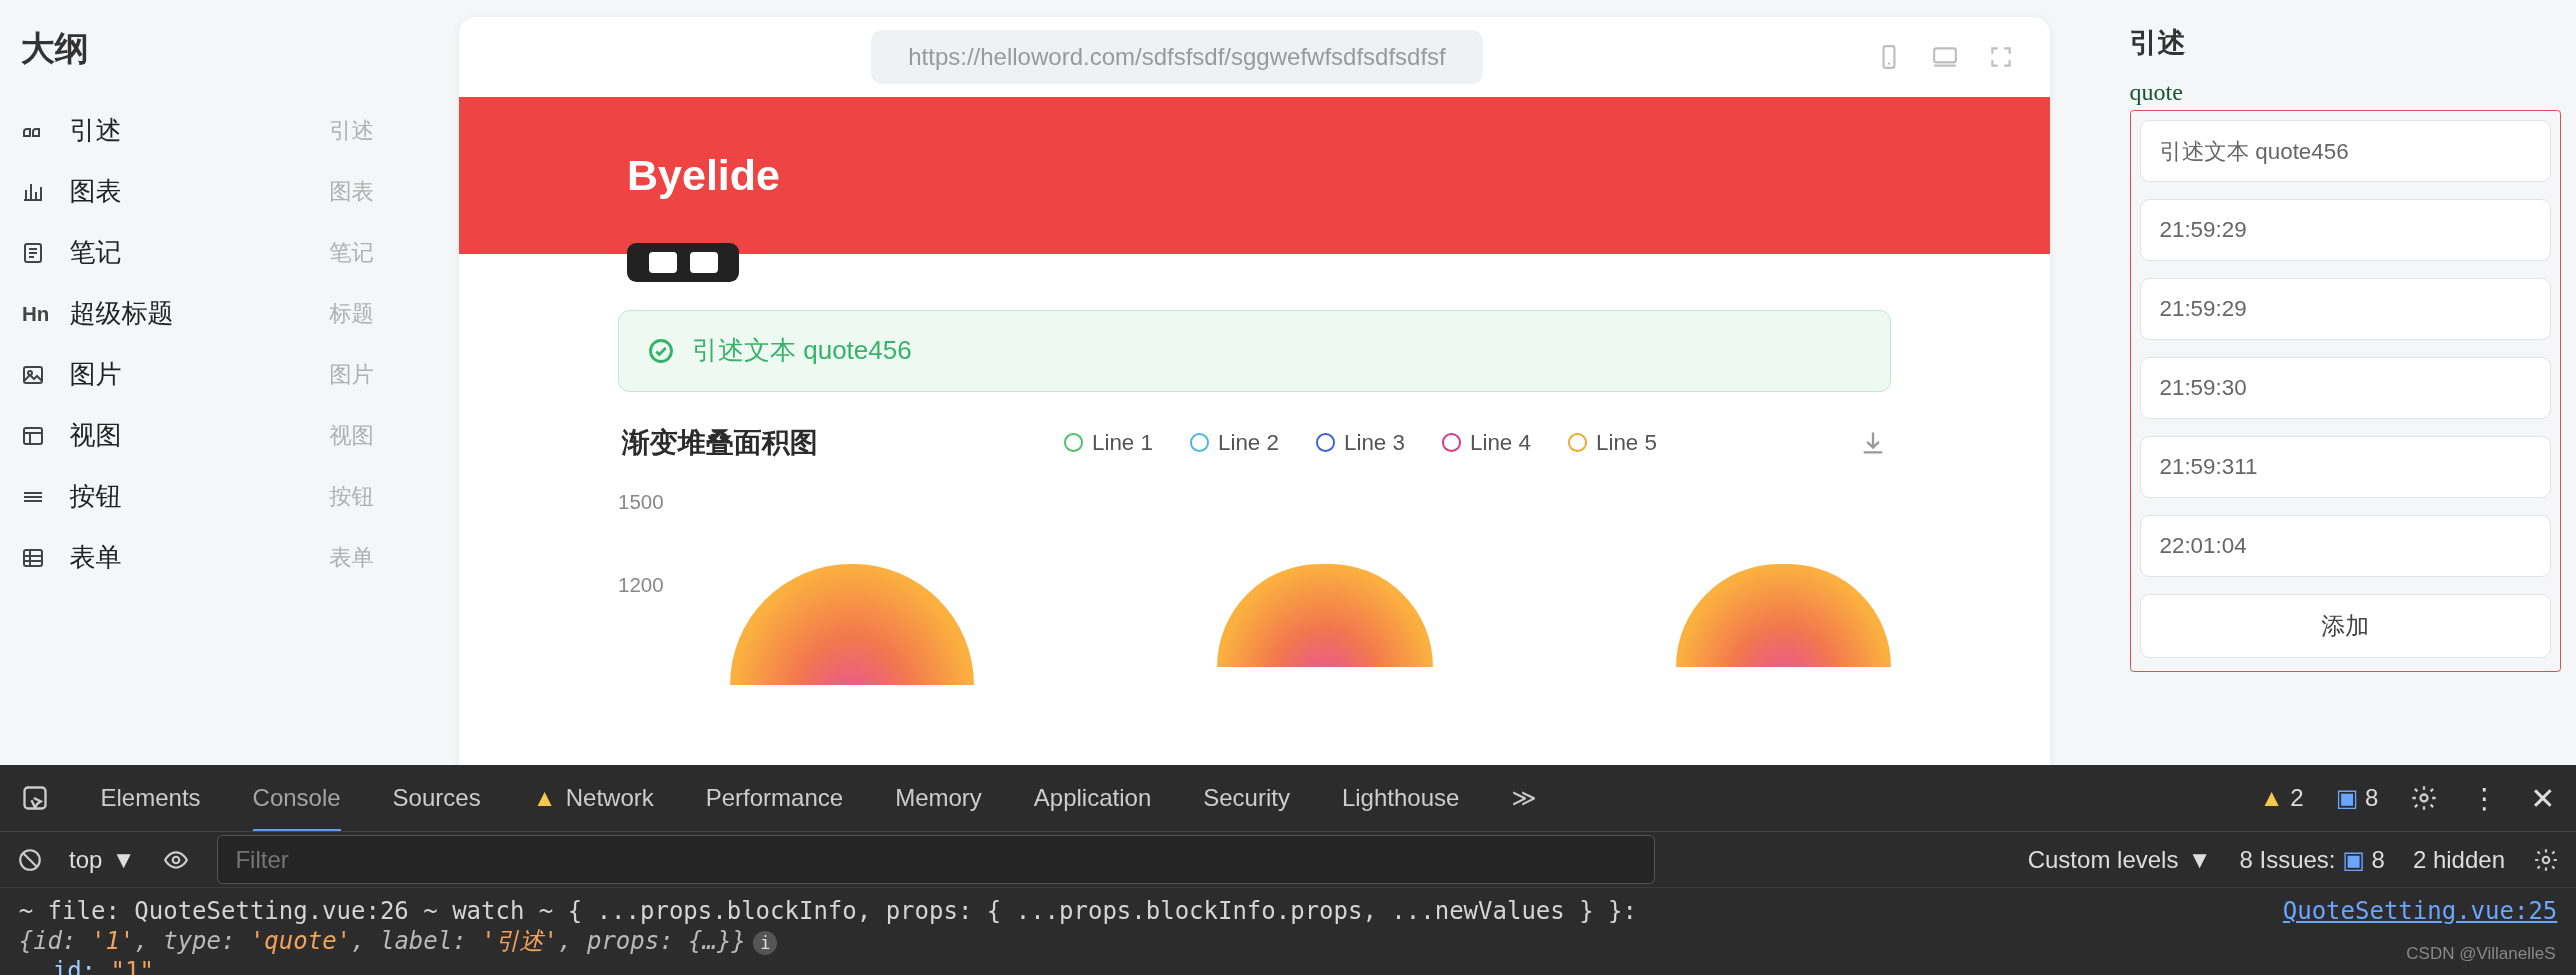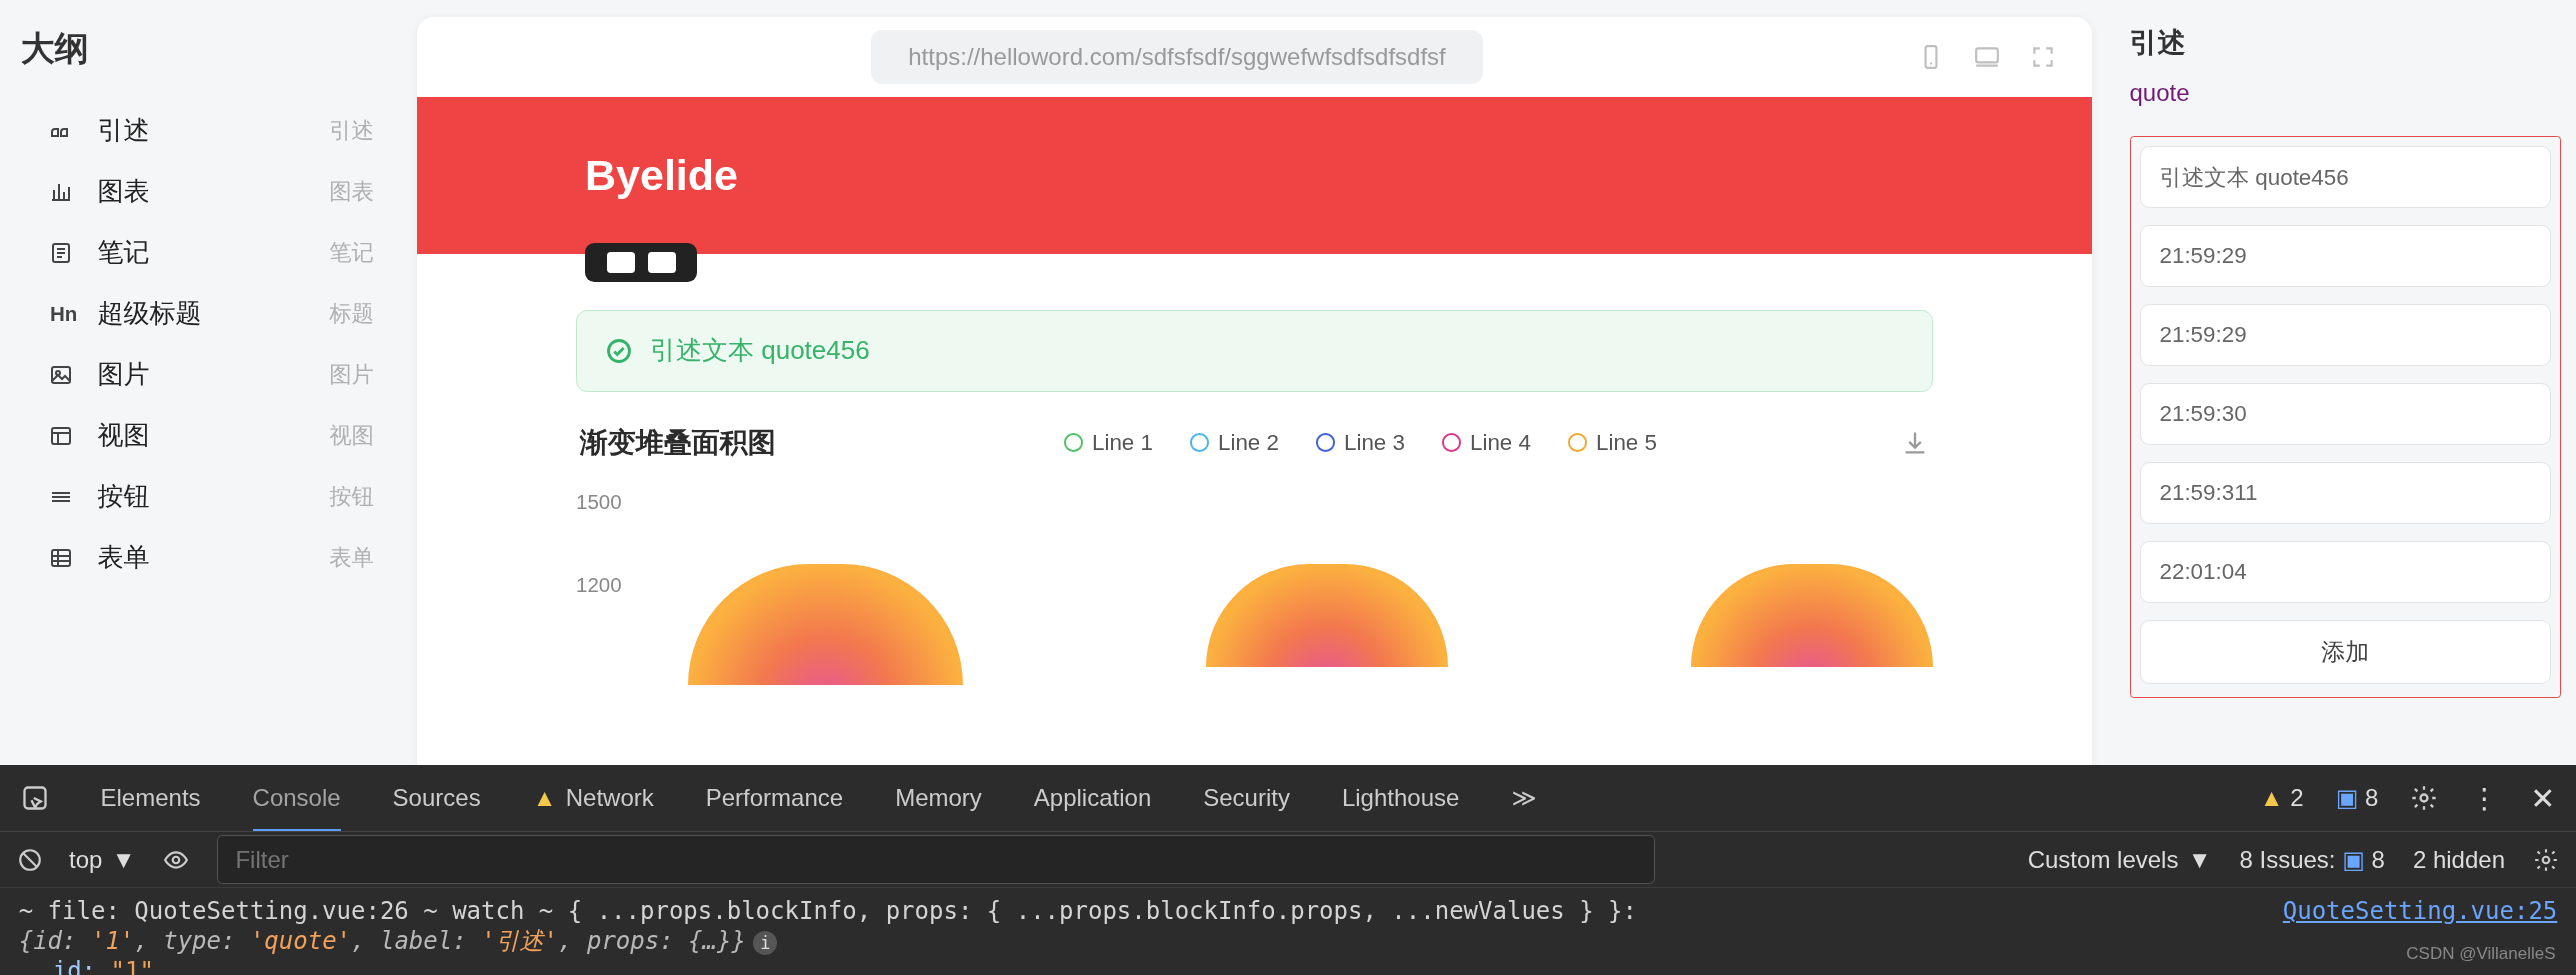--- a/index.html
+++ b/index.html
@@ -1,23 +1,23 @@
 <!DOCTYPE html>
 <html style="font-size:15px"><head>
 <meta charset="utf-8">
 <style>
   * { box-sizing: border-box; margin: 0; padding: 0; }
   html, body { width: 2576px; height: 975px; font-family: -apple-system, "Helvetica Neue", Arial, sans-serif; background: #f5f6f7; color: #333; overflow: hidden; }
-  .app { display: flex; width: 100%; height: 904px; }
+  .app { display: flex; width: 100%; height: 904px; gap: 42px; }
   
   .outline { width: 400px; padding: 26px 22.4px 0 17px; }
   .outline h2 { font-size: 34px; font-weight: 700; margin-bottom: 28px; padding-left: 3.7px; }
   .o-row { display: flex; align-items: center; justify-content: space-between; padding: 13px 3.7px; cursor: pointer; }
   .o-left { display: flex; align-items: center; gap: 18.7px; }
-  .o-icon { width: 30px; text-align: center; color: #444; margin-left: 28px; }
+  .o-icon { width: 30px; text-align: center; color: #444; }
   .o-label { font-size: 26px; color: #222; }
   .o-tag { font-size: 22.4px; color: #b0b0b0; }
   
   .center { flex: 1; padding: 17px 17px 0 17px; display: flex; flex-direction: column; }
   .browser { background: #fff; border-radius: 17px; box-shadow: 0 1.9px 9.3px rgba(0,0,0,.06); display: flex; flex-direction: column; overflow: hidden; height: 100%; }
   .addr { display: flex; align-items: center; padding: 13px 36px; gap: 17px; }
   .url { flex: 1; text-align: center; }
   .url-pill { display: inline-block; background: #f0f1f3; color: #9a9a9a; font-size: 24px; padding: 13px 37px; border-radius: 11.2px; }
   .dev-icons { display: flex; gap: 28px; color: #bfbfbf; }
   .hero { background: #ef4444; color: #fff; padding: 54px 0 54px 168px; font-size: 43px; font-weight: 700; position: relative; }
@@ -34,21 +34,21 @@
   .lg-ring { width: 18.7px; height: 18.7px; border: 2.8px solid; border-radius: 50%; background: #fff; }
   .dl-icon { color: #9a9a9a; }
   .chart-body { position: relative; height: 187px; margin-top: 18.7px; }
   .ytick { position: absolute; left: 0; font-size: 20.5px; color: #888; }
   .bumps { position: absolute; bottom: 0; left: 112px; right: 0; height: 103px; display: flex; gap: 243px; }
   .bump { width: 280px; height: 103px; border-radius: 140px 140px 0 0; background: radial-gradient(ellipse at 50% 120%, #e6529c 0%, #f2784e 35%, #fbb040 70%); }
   .bump.big { height: 121px; width: 318px; }
   
   .right { width: 467px; padding: 24px 15px 0 20.5px; }
   .right h3 { font-size: 28px; font-weight: 600; margin-bottom: 17px; }
-  .right .sub { font-size: 24px; color: #701a75; margin-bottom: 29px; }
+  .right .sub { font-size: 24px; color: #14532d; margin-bottom: 4px; font-family: Liberation Serif, serif; }
   .r-box { border: 1.9px solid #e64b4b; border-radius: 3.7px; padding: 9.3px 9.3px 13px 9.3px; }
   .r-input { width: 100%; border: 0.9px solid #e3e3e3; border-radius: 9.3px; padding: 17px 18.7px; font-size: 22.4px; color: #666; margin-bottom: 17px; background: #fff; }
   .r-btn { width: 100%; border: 0.9px solid #e3e3e3; border-radius: 9.3px; padding: 15px; font-size: 24px; color: #444; background: #fff; text-align: center; cursor: pointer; }
   
   .devtools { position: absolute; left: 0; right: 0; bottom: 0; height: 210px; background: #2c2c2c; color: #ddd; font-size: 24px; }
   .dt-tabs { display: flex; align-items: center; height: 67px; border-bottom: 0.9px solid #444; padding: 0 20.5px; gap: 52px; }
   .dt-tab { color: #ccc; cursor: pointer; display: flex; align-items: center; gap: 9.3px; }
   .dt-tab.active { color: #a3a3a3; border-bottom: 2.8px solid #5e9eff; padding-bottom: 17px; margin-bottom: -18.7px; }
   .dt-spacer { flex: 1; }
   .dt-right { display: flex; align-items: center; gap: 32px; }

